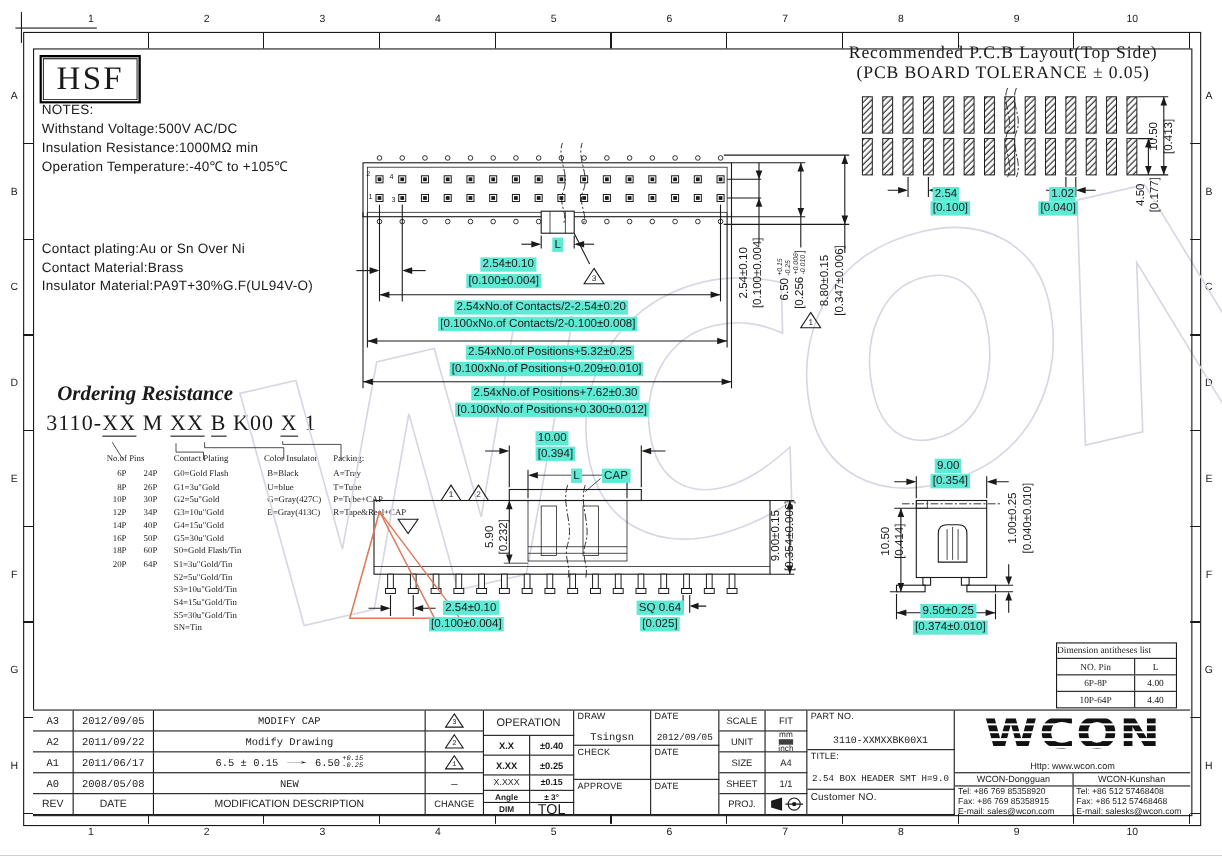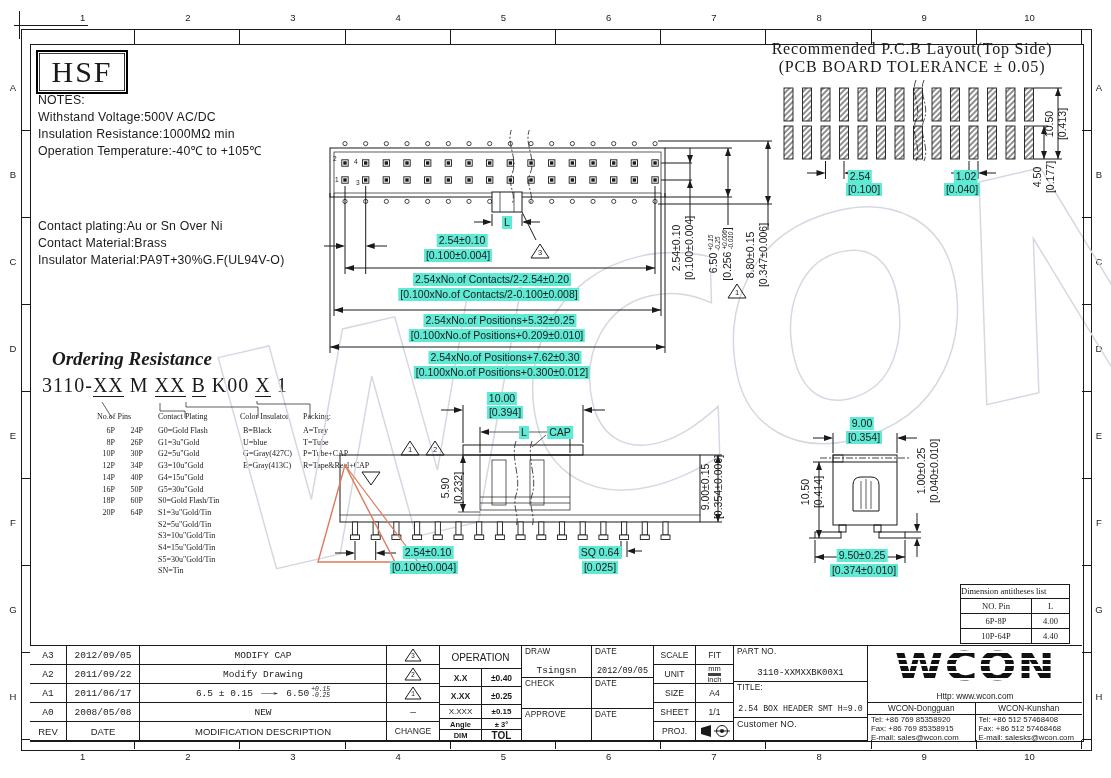--- a/index.html
+++ b/index.html
@@ -784,21 +784,21 @@
     <div class="c" style="left:410px;top:73px;width:42px;height:11px">
         <div class="val sans" style="font-size:7.5px;font-weight:bold">Angle</div>
       </div>
     <div class="c" style="left:452px;top:73px;width:40px;height:11px">
         <div class="val sans" style="font-size:7.5px;font-weight:bold">± 3°</div>
       </div>
     <div class="c" style="left:410px;top:84px;width:42px;height:11px">
         <div class="val sans" style="font-size:7.5px;font-weight:bold">DIM</div>
       </div>
     <div class="c" style="left:452px;top:84px;width:40px;height:11px">
-        <div class="val sans" style="font-size:10px;font-weight:bold">TOL</div>
+        <div class="val sans" style="font-size:13px;font-weight:normal">TOL</div>
       </div>
 
     <div class="c" style="left:492px;top:0;width:70px;height:32px">
         <span class="lab">DRAW</span>
         <div class="val" style="padding-top:9px">Tsingsn</div>
       </div>
     <div class="c" style="left:562px;top:0;width:62px;height:32px">
         <span class="lab">DATE</span>
         <div class="val" style="padding-top:9px;font-size:8.5px">2012/09/05</div>
       </div>
@@ -819,21 +819,21 @@
         <div class="val sans" style="font-size:8.5px">SCALE</div>
       </div>
     <div class="c" style="left:666px;top:0;width:38px;height:19px">
         <div class="val sans" style="font-size:8.5px">FIT</div>
       </div>
     <div class="c" style="left:624px;top:19px;width:42px;height:19px">
         <div class="val sans" style="font-size:8.5px">UNIT</div>
       </div>
     <div class="c" style="left:666px;top:19px;width:38px;height:19px">
       <div class="val sans" style="flex-direction:column;font-size:7.5px;line-height:8px">
-        <span style="border-bottom:3px solid #404040">mm</span>
+        <span style="border-bottom:5px solid #404040">mm</span>
         <span>inch</span>
       </div>
     </div>
     <div class="c" style="left:624px;top:38px;width:42px;height:19px">
         <div class="val sans" style="font-size:8.5px">SIZE</div>
       </div>
     <div class="c" style="left:666px;top:38px;width:38px;height:19px">
         <div class="val sans" style="font-size:8.5px">A4</div>
       </div>
     <div class="c" style="left:624px;top:57px;width:42px;height:19px">

